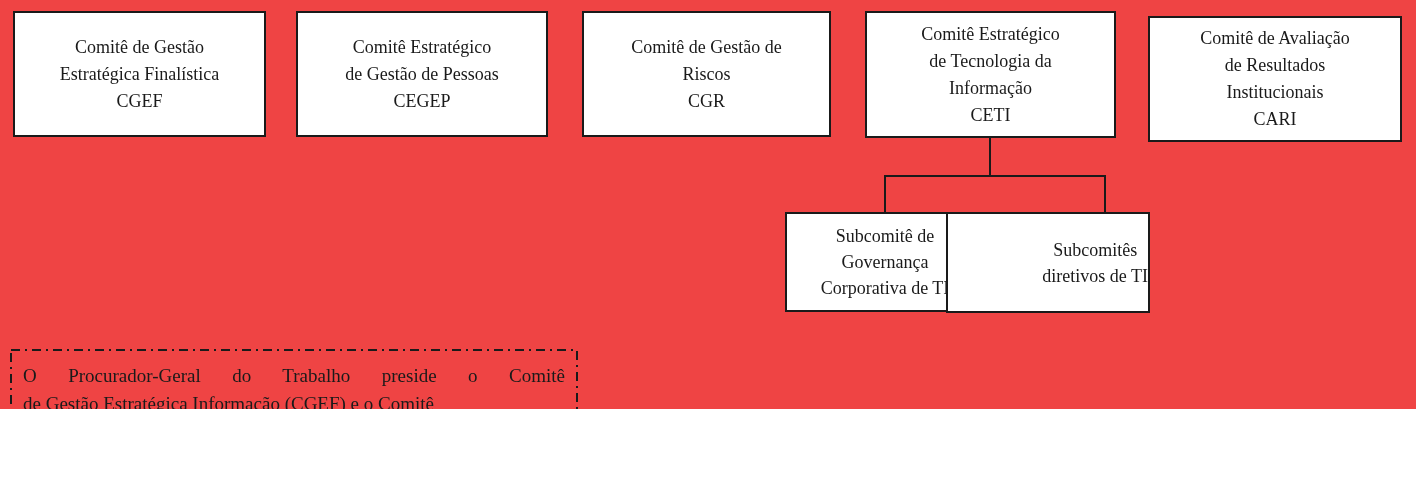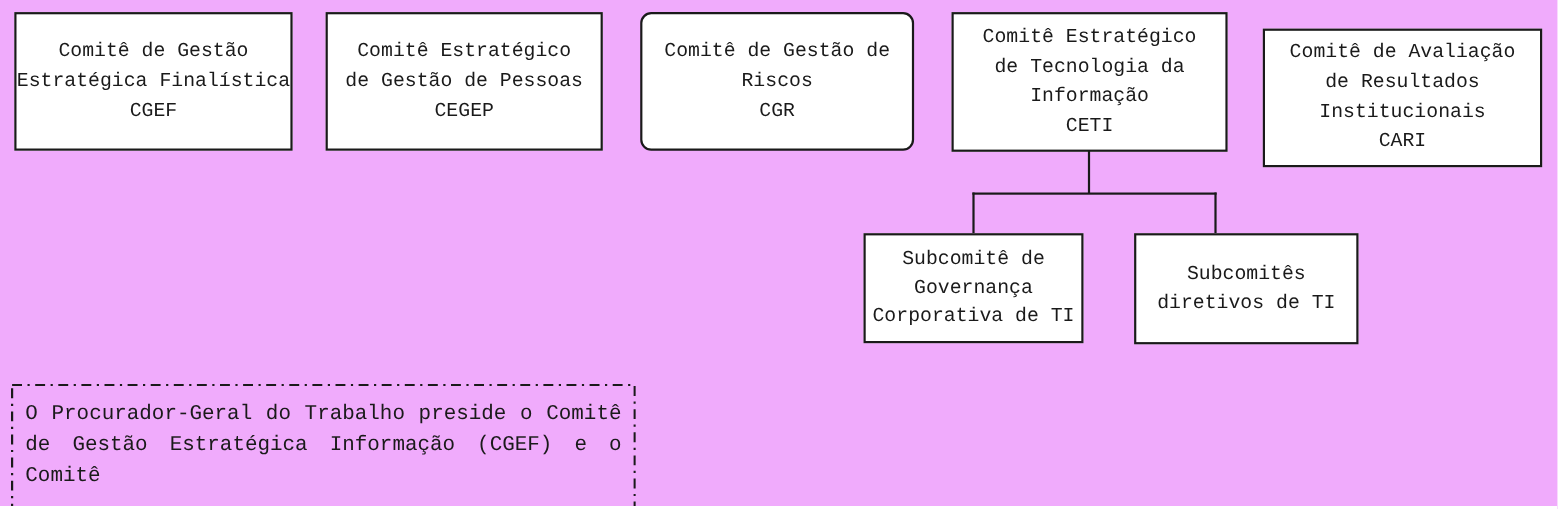--- a/index.html
+++ b/index.html
@@ -3,23 +3,23 @@
 <meta charset="utf-8">
 <style>
   html, body {
     margin: 0;
     padding: 0;
     background: #ffffff;
   }
   .stage {
     position: relative;
     width: 1416px;
-    height: 460px;
-    background: #f0abfc;
-    font-family: Liberation Mono, monospace;
+    height: 409px;
+    background: #ef4444;
+    font-family: Liberation Serif, serif;
     color: #1a1a1a;
     overflow: hidden;
   }
   
   .box {
     position: absolute;
     box-sizing: border-box;
     border: 2px solid #1a1a1a;
     background: #ffffff;
     display: flex;
@@ -31,26 +31,26 @@
     white-space: pre-line;
     font-size: 18px;
     line-height: 27px;
   }
   .sub .lbl {
     line-height: 26px;
   }
   
   .b-cgef  { left: 13px;   top: 11px; width: 253px; height: 126px; }
   .b-cegep { left: 296px;  top: 11px; width: 252px; height: 126px; }
-  .b-cgr   { left: 582px;  top: 11px; width: 249px; height: 126px; border-radius: 10px; }
+  .b-cgr   { left: 582px;  top: 11px; width: 249px; height: 126px; }
   .b-ceti  { left: 865px;  top: 11px; width: 251px; height: 127px; }
-  .b-cari  { left: 1148px; top: 26px; width: 254px; height: 126px; }
+  .b-cari  { left: 1148px; top: 16px; width: 254px; height: 126px; }
   
   .b-sub1  { left: 785px;  top: 212px; width: 200px; height: 100px; }
-  .b-sub2  { left: 1031px; top: 212px; width: 204px; height: 101px; }
+  .b-sub2  { left: 946px; top: 212px; width: 204px; height: 101px; justify-content: flex-end; }
   
   .line {
     position: absolute;
     background: #1a1a1a;
   }
   .l-stem  { left: 989px;  top: 137px; width: 2px;   height: 39px; }
   .l-horiz { left: 884px;  top: 175px; width: 222px; height: 2px; }
   .l-drop1 { left: 884px;  top: 175px; width: 2px;   height: 37px; }
   .l-drop2 { left: 1104px; top: 175px; width: 2px;   height: 37px; }
   

